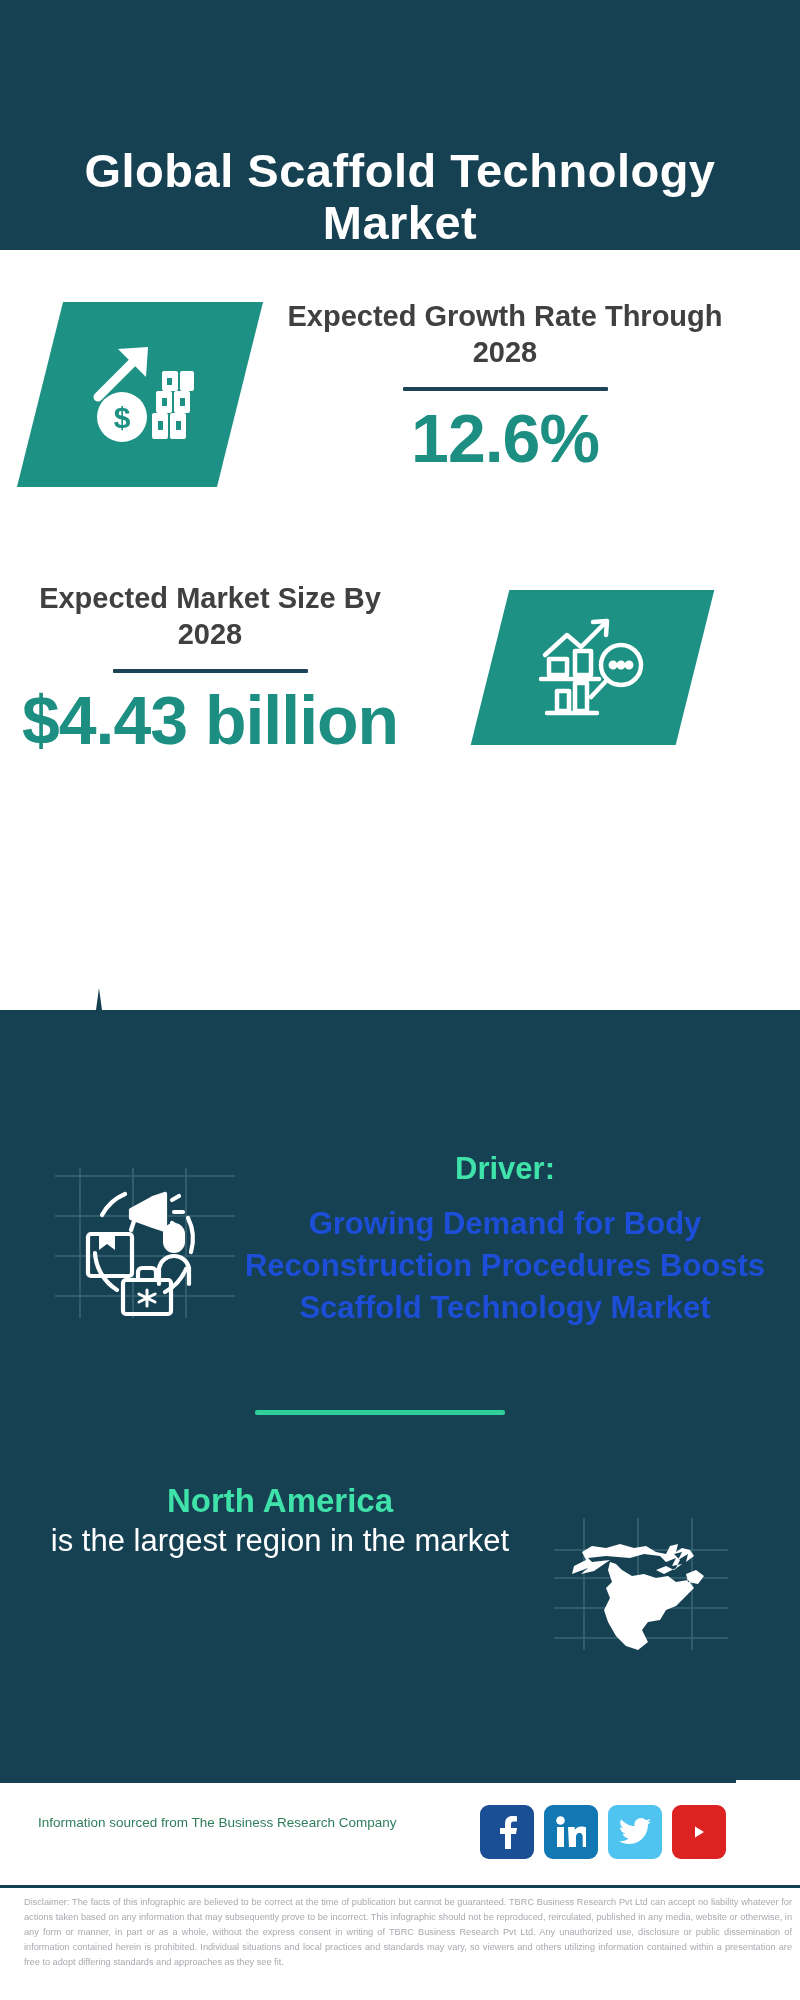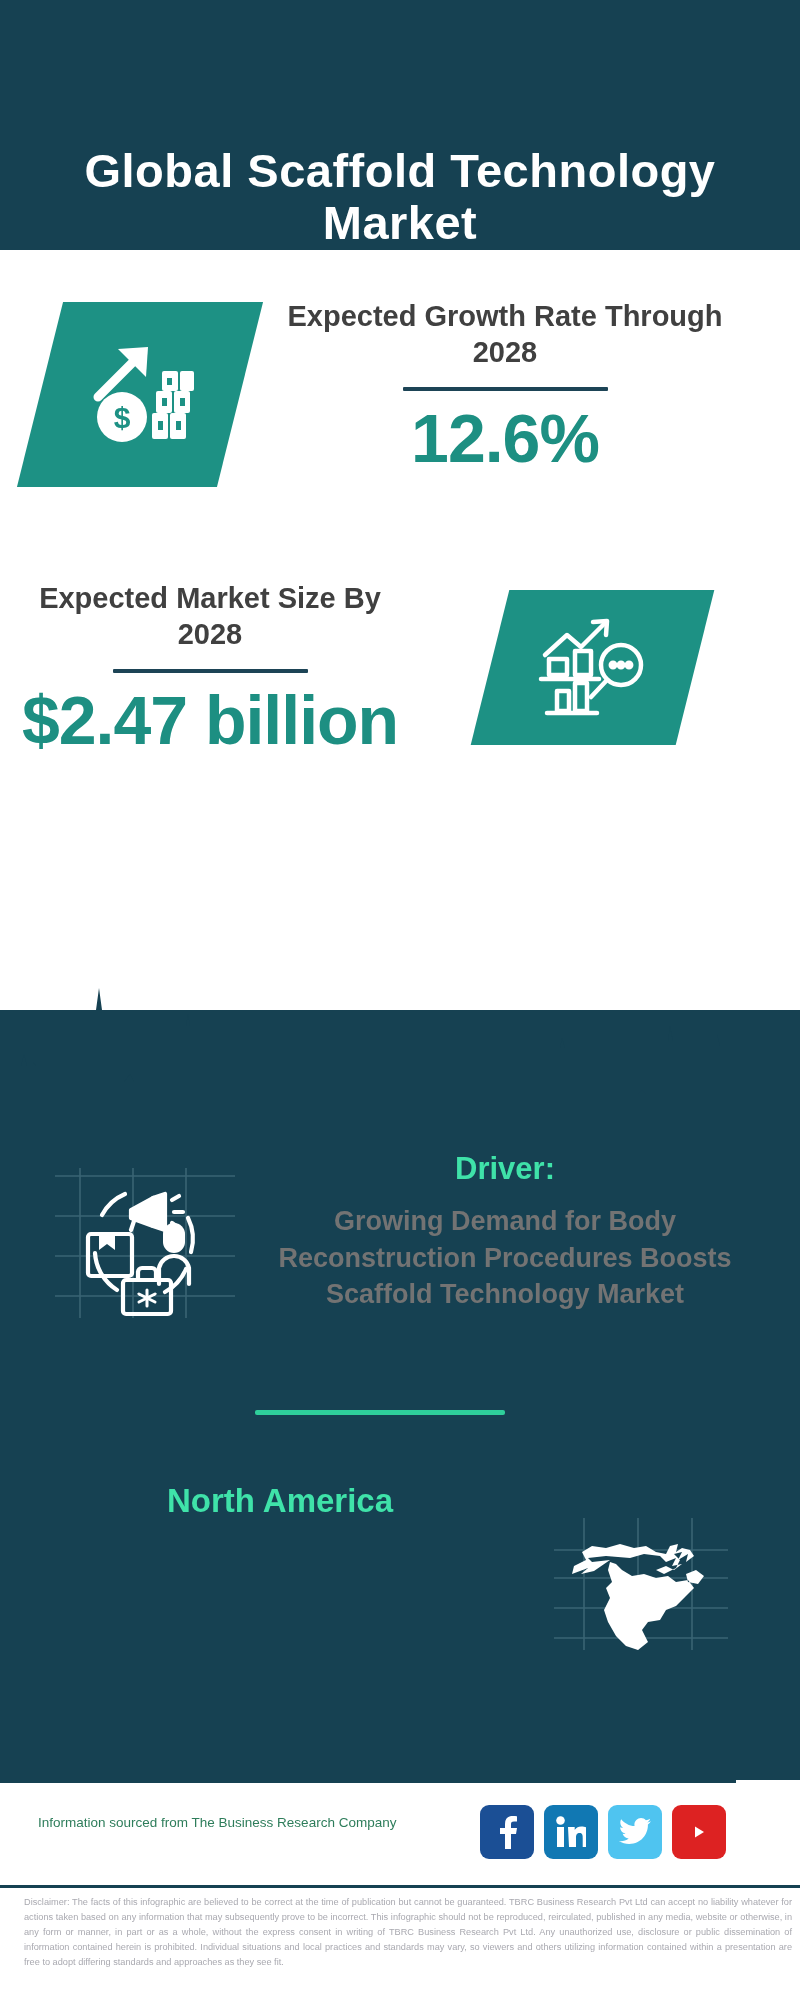--- a/index.html
+++ b/index.html
@@ -78,21 +78,21 @@
   .driver-icon{
     position:absolute;left:55px;top:18px;width:180px;height:150px;
   }
   .driver-text{
     position:absolute;left:240px;top:0;width:530px;text-align:center;
   }
   .driver-label{
     color:#3fe2a9;font-weight:bold;font-size:31px;line-height:1.2;margin-bottom:16px;
   }
   .driver-body{
-    color:#737373;font-weight:bold;font-size:27px;line-height:1.35;
+    color:#1d4ed8;font-weight:bold;font-size:31px;line-height:1.35;
   }
 
   .divider{
     position:absolute;left:255px;top:1410px;width:250px;height:5px;background:#2fcf9b;border-radius:2px;
   }
 
   .region-row{position:absolute;left:0;top:1460px;width:688px;height:220px;}
   .region-text{position:absolute;left:20px;top:20px;width:520px;text-align:center;}
   .region-name{color:#3fe2a9;font-weight:bold;font-size:33px;line-height:1.25;}
   .region-sub{color:#ffffff;font-weight:normal;font-size:31px;line-height:1.3;}
@@ -168,21 +168,21 @@
 
     <div class="stat-block" id="growth-block">
       <div class="stat-heading">Expected Growth Rate Through 2028</div>
       <div class="rule"></div>
       <div class="stat-value">12.6%</div>
     </div>
 
     <div class="stat-block" id="size-block">
       <div class="stat-heading">Expected Market Size By 2028</div>
       <div class="rule"></div>
-      <div class="stat-value">$2.47 billion</div>
+      <div class="stat-value">$4.43 billion</div>
     </div>
 
     <div class="para right">
       <span class="iconwrap">
         <svg width="120" height="105" viewBox="0 0 120 105">
           <g fill="none" stroke="#fff" stroke-width="4.5" stroke-linecap="round" stroke-linejoin="round">
 
             <polyline points="12,42 34,22 48,34 72,10"></polyline>
             <polyline points="60,9 74,8 73,22"></polyline>
 
@@ -260,20 +260,21 @@
       <div class="driver-label">Driver:</div>
       <div class="driver-body">Growing Demand for Body Reconstruction Procedures Boosts Scaffold Technology Market</div>
     </div>
   </div>
 
   <div class="divider"></div>
 
   <div class="region-row">
     <div class="region-text">
       <div class="region-name">North America</div>
+      <div class="region-sub">is the largest region in the market</div>
     </div>
     <div class="region-map">
       <svg width="180" height="180" viewBox="0 0 180 180">
         <g class="gridbg">
           <line x1="36" y1="48" x2="36" y2="180"></line>
           <line x1="90" y1="48" x2="90" y2="180"></line>
           <line x1="144" y1="48" x2="144" y2="180"></line>
           <line x1="6" y1="80" x2="180" y2="80"></line>
           <line x1="6" y1="108" x2="180" y2="108"></line>
           <line x1="6" y1="138" x2="180" y2="138"></line>

